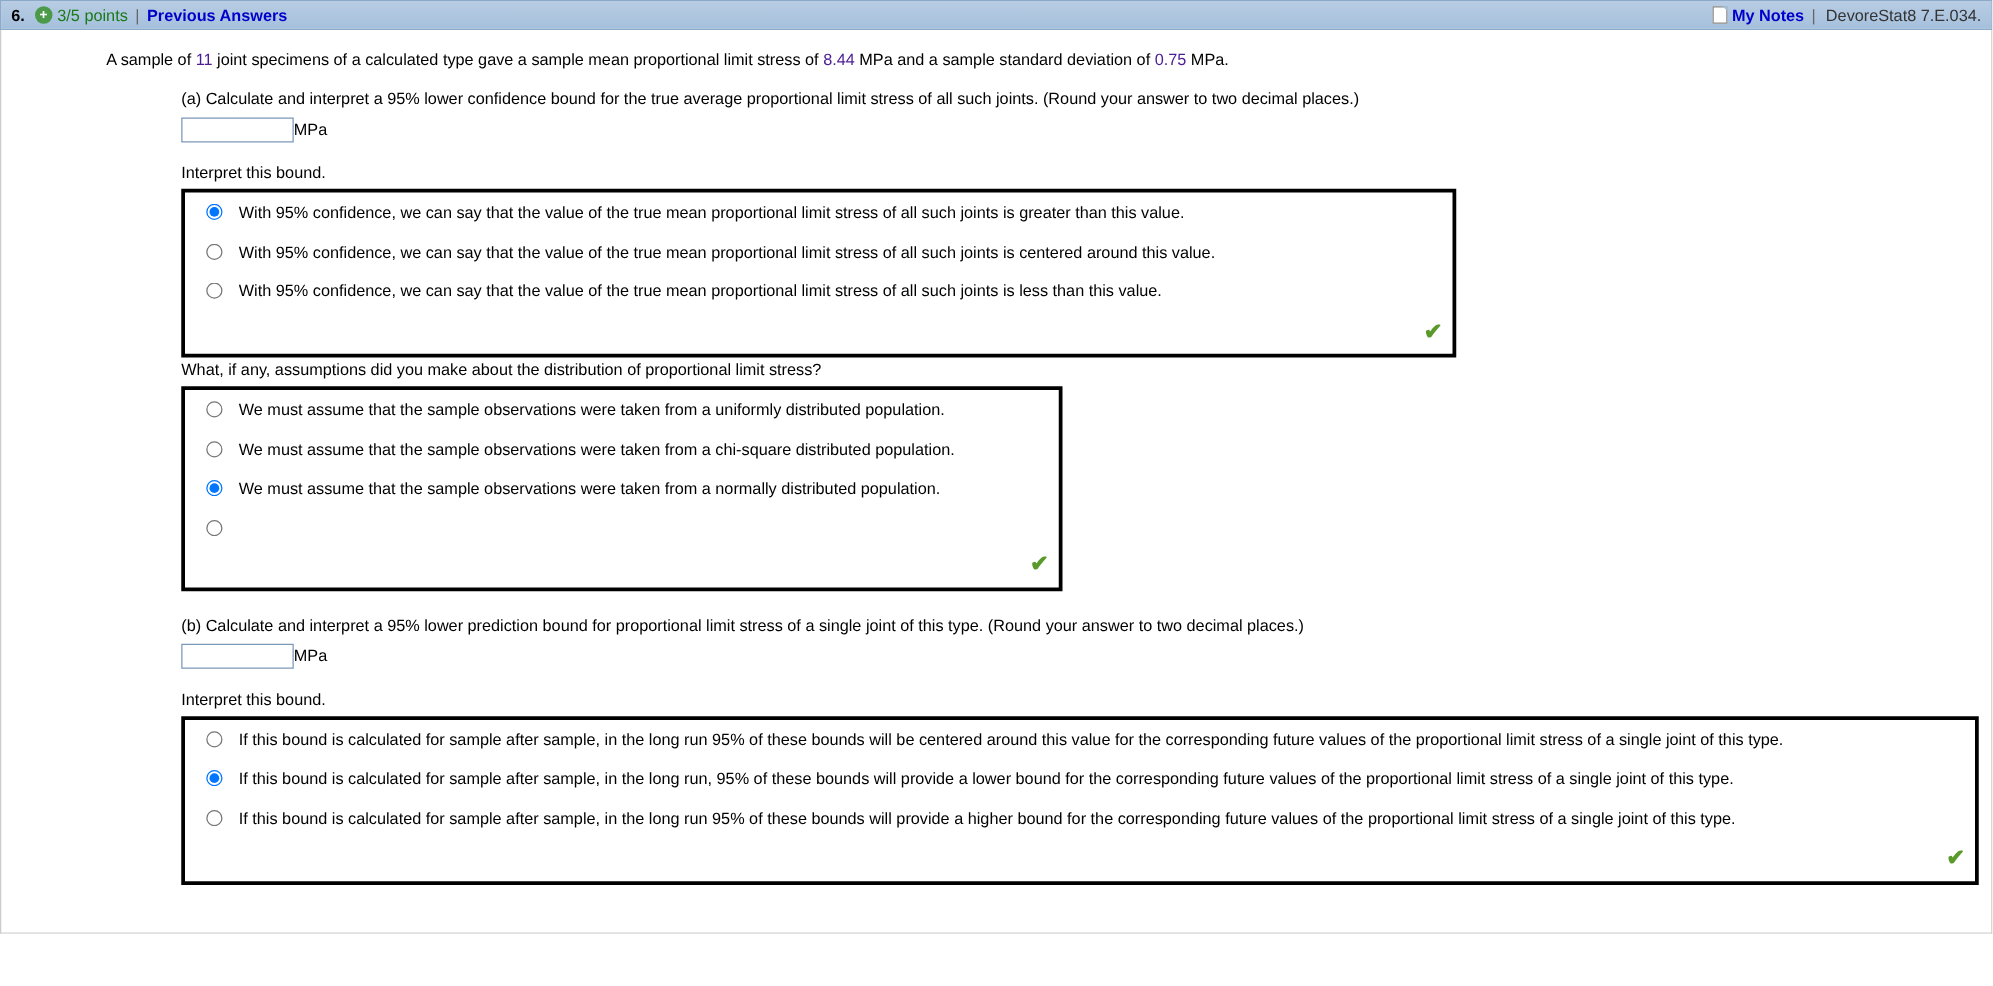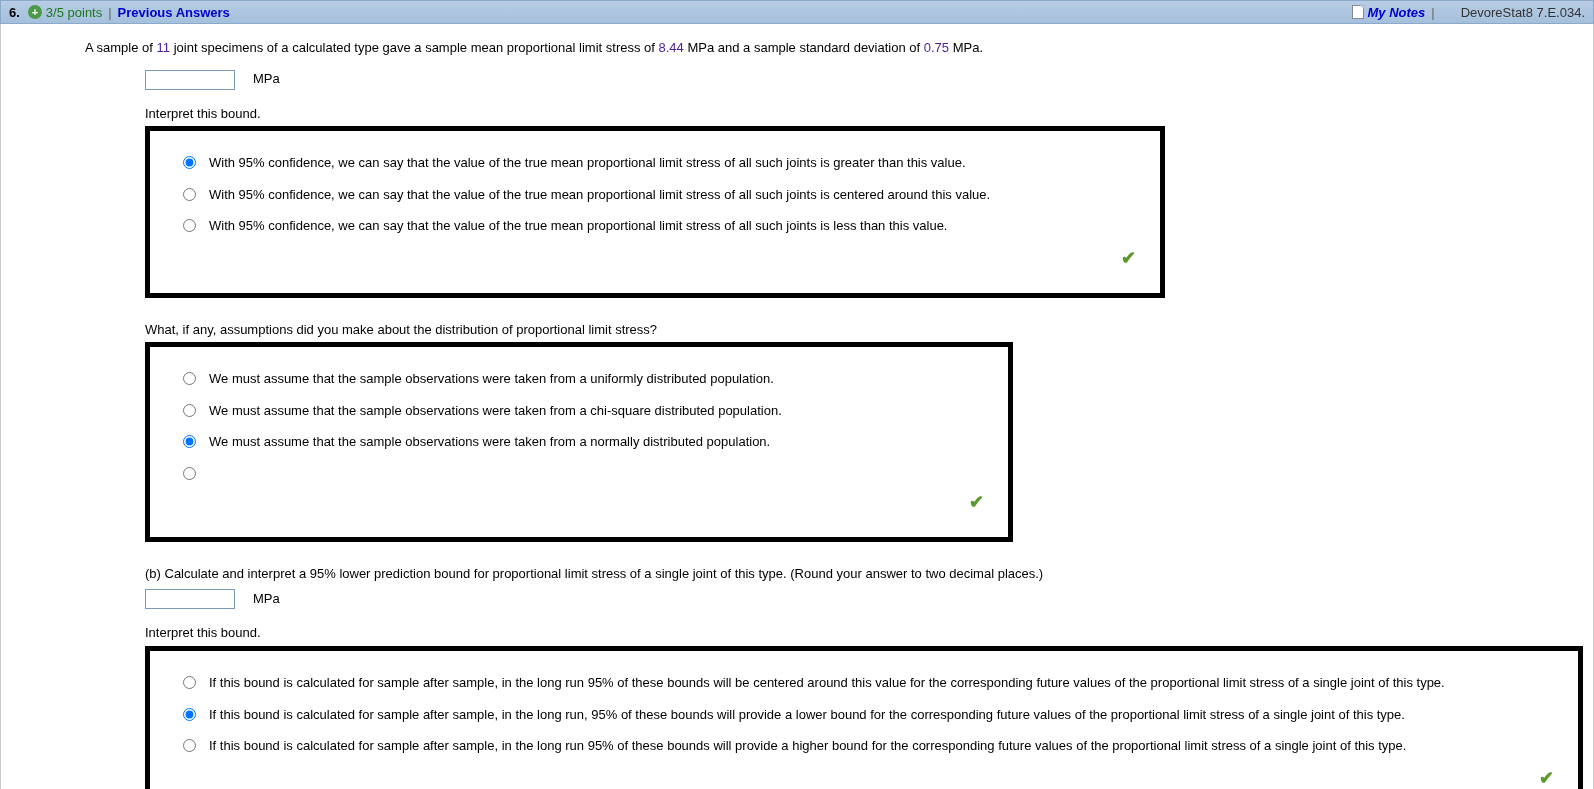--- a/index.html
+++ b/index.html
@@ -65,60 +65,59 @@
     position: absolute;
     right: -1px; top: -1px;
     border-style: solid;
     border-width: 0 4px 4px 0;
     border-color: transparent #a5c0dc transparent transparent;
   }
   .notes-link {
     color: #0000cc;
     font-weight: bold;
     cursor: pointer;
-    font-style: italic;
   }
   .source-ref {
     color: #333;
-    margin-left: 20px;
+    margin-left: 2px;
     text-align: center;
   }
   .content {
     padding: 14px 10px 20px 84px;
     border: 1px solid #ccc;
     border-top: none;
     line-height: 1.6;
   }
   .stem { margin-bottom: 10px; }
   .red { color: #4c1d95; }
   .part {
     margin-left: 60px;
     margin-bottom: 18px;
   }
   .part-prompt { margin-bottom: 4px; }
   .answer-row {
     display: flex;
-    align-items: flex-end;
-    gap: 18px;
+    align-items: flex-start;
+    gap: 0;
     margin-bottom: 14px;
   }
   .answer-input {
     width: 90px;
     height: 20px;
     border: 1px solid #7a98b8;
     font-family: inherit;
     font-size: 13px;
     padding: 1px 4px;
   }
   .subprompt { margin-bottom: 2px; }
   .choice-box {
-    border: 5px solid #000000;
-    padding: 16px;
+    border: 3px solid #000000;
+    padding: 0;
     position: relative;
-    margin-bottom: 22px;
+    margin-bottom: 0;
   }
   .choice-row {
     display: flex;
     align-items: flex-start;
     gap: 10px;
     padding: 6px 12px;
     line-height: 1.5;
   }
   .choice-row input[type="radio"] {
     margin-top: 3px;
@@ -128,21 +127,21 @@
   .check-row {
     text-align: right;
     padding: 2px 8px 4px;
   }
   .checkmark {
     color: #5a9a2a;
     font-size: 18px;
     font-weight: bold;
   }
   .wide-box { width: 100%; }
-  .narrow-box { width: 868px; max-width: 100%; }
+  .narrow-box { width: 705px; max-width: 100%; }
   .mid-box { width: 1020px; max-width: 100%; }
 </style>
 </head>
 <body>
 
 <div class="header-bar">
   <span class="q-number">6.</span>
   <span class="plus-icon">+</span>
   <span class="points">3/5 points</span>
   <span class="sep">|</span>
@@ -154,20 +153,21 @@
   <span class="source-ref">DevoreStat8 7.E.034.</span>
 </div>
 
 <div class="content">
 
   <div class="stem">
     <span>A sample of </span><span class="red">11</span><span> joint specimens of a calculated type gave a sample mean proportional limit stress of </span><span class="red">8.44</span><span> MPa and a sample standard deviation of </span><span class="red">0.75</span><span> MPa.</span>
   </div>
 
   <div class="part">
+    <div class="part-prompt">(a) Calculate and interpret a 95% lower confidence bound for the true average proportional limit stress of all such joints. (Round your answer to two decimal places.)</div>
     <div class="answer-row">
       <input class="answer-input" type="text" style="">
       <span>MPa</span>
     </div>
 
     <div class="subprompt">Interpret this bound.</div>
     <div class="choice-box mid-box">
       <label class="choice-row">
         <input type="radio" name="a1" checked="" style="">
         <span class="choice-text">With 95% confidence, we can say that the value of the true mean proportional limit stress of all such joints is greater than this value.</span>

